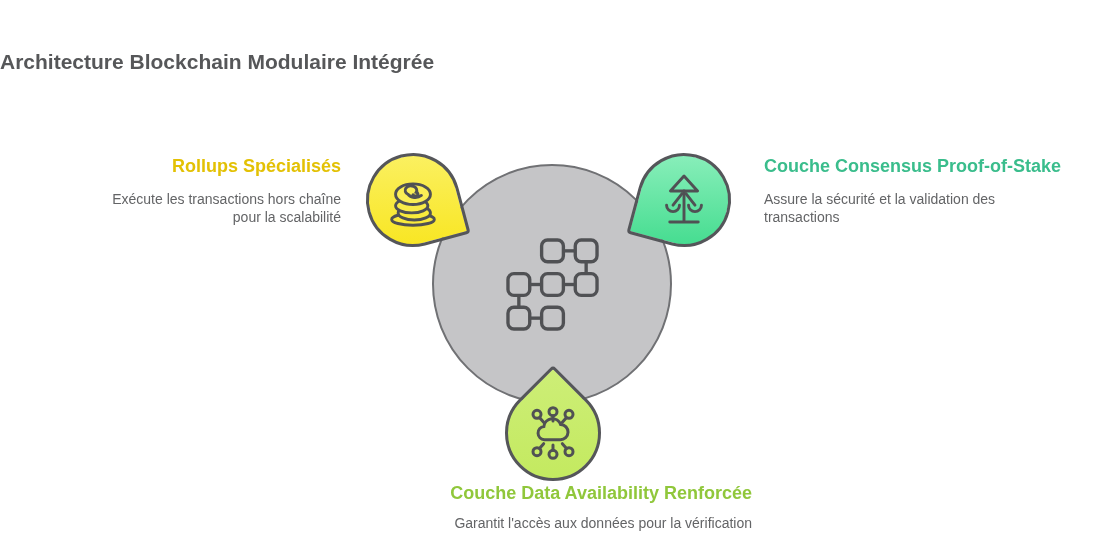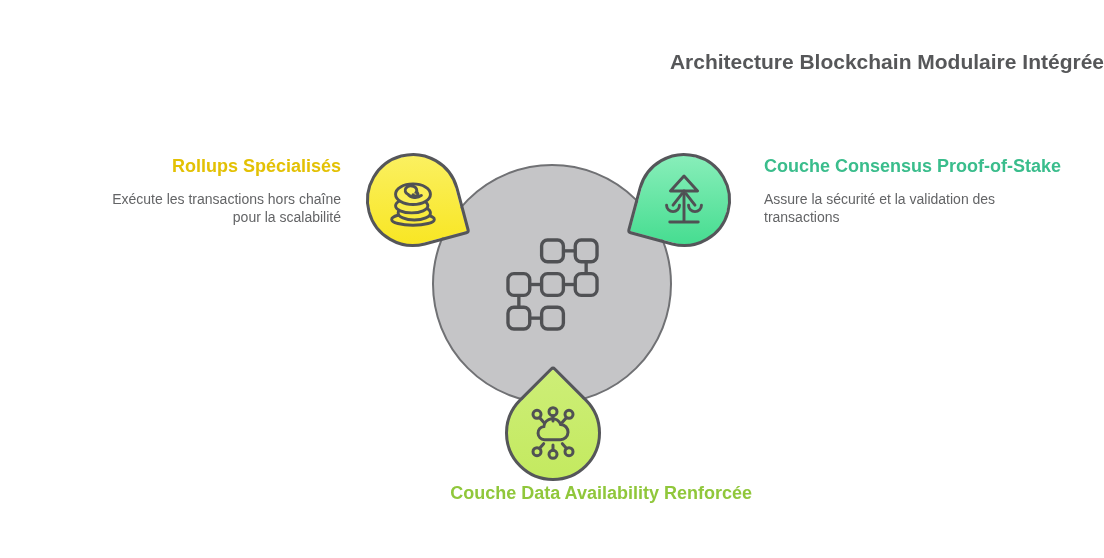--- a/index.html
+++ b/index.html
@@ -4,21 +4,21 @@
 <style>
   * { margin:0; padding:0; box-sizing:border-box; }
   html,body { background:#fff; }
   .stage {
     position:relative; width:1104px; height:558px;
     background:#ffffff; overflow:hidden;
     font-family:"Liberation Sans", sans-serif;
   }
   .main-title {
     position:absolute; top:50px; left:0; width:100%;
-    text-align:right; font-size:21px; font-weight:bold; color:#565759;
+    text-align:left; font-size:21px; font-weight:bold; color:#565759;
   }
   
   .hub {
     position:absolute; left:432px; top:164px; width:240px; height:240px;
     background:#C5C5C7; border:2.5px solid #707174; border-radius:50%;
     display:flex; align-items:center; justify-content:center; z-index:1;
   }
   
   .drop {
     position:absolute; z-index:2; border:3px solid #55565A;
@@ -140,15 +140,16 @@
     <div class="node-desc">Assure la sécurité et la validation des transactions</div>
   </div>
 
   <div class="label-block label-left">
     <div class="node-title node-title-rollups">Rollups Spécialisés</div>
     <div class="node-desc">Exécute les transactions hors chaîne pour la scalabilité</div>
   </div>
 
   <div class="label-block label-bottom">
     <div class="node-title node-title-data">Couche Data Availability Renforcée</div>
+    <div class="node-desc">Garantit l'accès aux données pour la vérification</div>
   </div>
 
 </div>
 
 </body></html>

